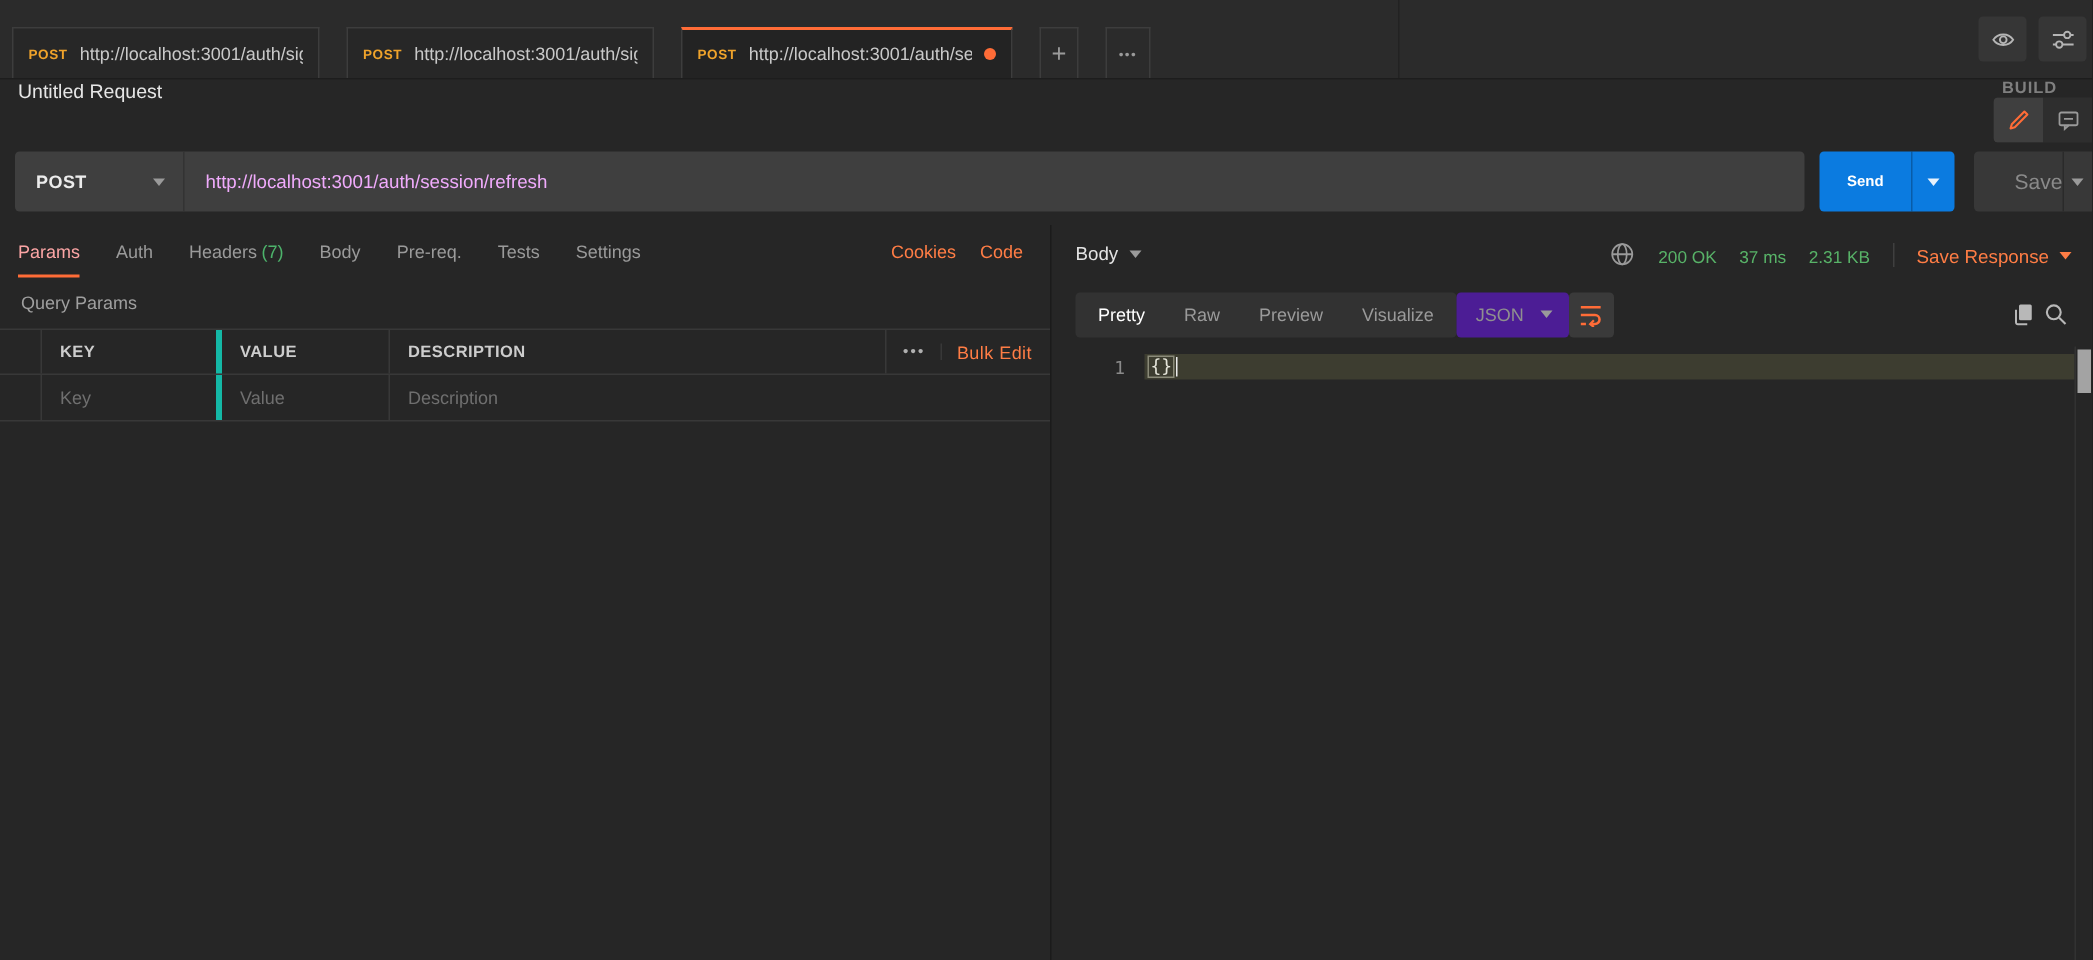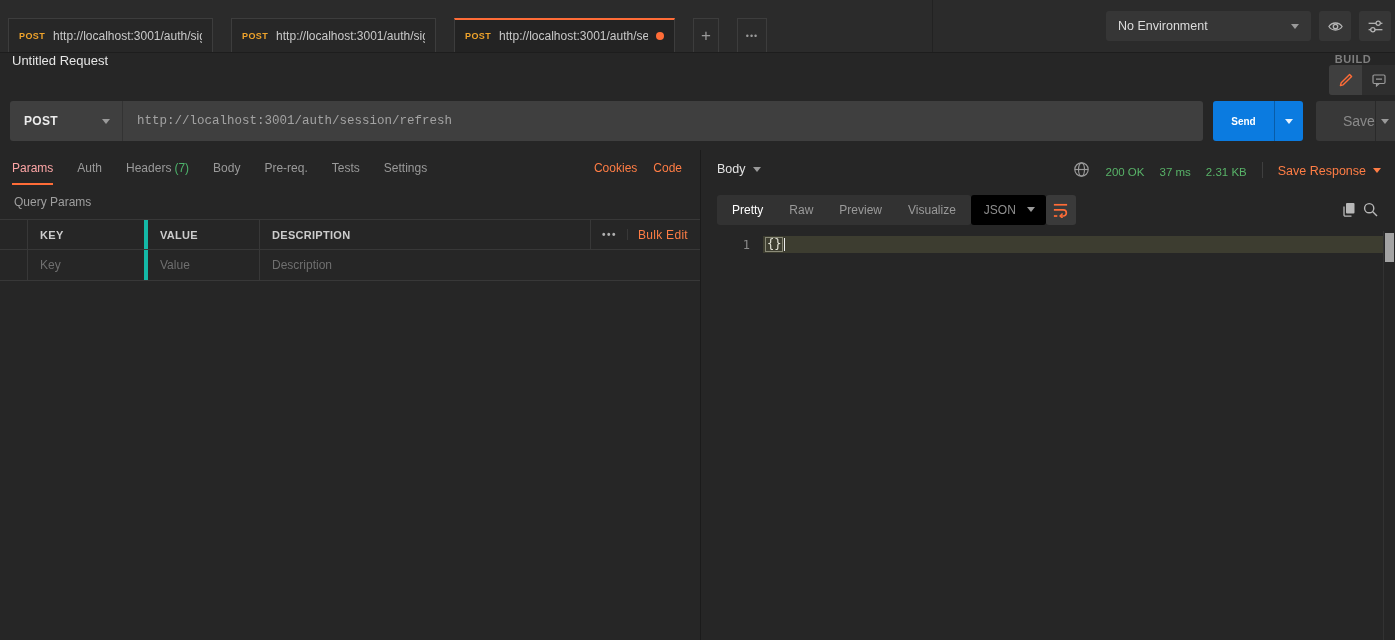--- a/index.html
+++ b/index.html
@@ -32,21 +32,21 @@
   .mode-toggle { display:flex; height:30px; background:#2e2e2e; border-radius:3px 0 0 3px; overflow:hidden; }
   .mode-cell { width:33px; display:flex; align-items:center; justify-content:center; }
   .mode-cell.active { background:#3f3f3f; }
 
   
   .url-row { position:absolute; top:92px; left:0; right:0; height:58px; }
   .url-bar { position:absolute; left:10px; top:9px; width:1193px; height:40px; background:#3f3f3f; border-radius:3px; display:flex; align-items:center; }
   .method-select { width:112px; height:100%; display:flex; align-items:center; justify-content:space-between; padding:0 12px 0 14px; }
   .method-label { font-size:12px; font-weight:bold; color:#ececec; letter-spacing:.3px; }
   .url-divider { width:1px; height:100%; background:#333; }
-  .url-input { flex:1; height:100%; background:transparent; border:none; outline:none; color:#a3a3a3; font-size:12.5px; padding-left:14px; font-family:Liberation Mono, monospace; }
+  .url-input { flex:1; height:100%; background:transparent; border:none; outline:none; color:#f0abfc; font-size:12.5px; padding-left:14px; font-family:Liberation Sans, sans-serif; }
   .send-btn { position:absolute; left:1213px; top:9px; width:90px; height:40px; display:flex; border-radius:3px; overflow:hidden; background:#0b7be0; color:#fff; }
   .send-main { width:61px; display:flex; align-items:center; justify-content:center; font-size:10px;font-weight:bold; }
   .send-caret { width:29px; display:flex; align-items:center; justify-content:center; border-left:1px solid rgba(0,0,0,.25); }
   .save-btn { position:absolute; left:1316px; top:9px; width:79px; height:40px; display:flex; border-radius:3px 0 0 3px; overflow:hidden; background:#383838; color:#8a8a8a; }
   .save-main { width:48px; display:flex; align-items:center; justify-content:center; font-size:14px;margin-left:27px; }
   .save-caret { width:31px; display:flex; align-items:center; justify-content:center; border-left:1px solid #2a2a2a; }
 
   
   .panes { position:absolute; top:150px; left:0; right:0; height:490px; display:flex; }
   .left-pane { width:701px; border-right:1px solid #1b1b1b; display:flex; flex-direction:column; }
@@ -84,21 +84,21 @@
   .resp-meta { margin-left:auto; display:flex; align-items:flex-end; gap:15px; }
   .meta-green { font-size:11.5px; color:#58b368; }
   .meta-divider { width:1px; height:16px; background:#3f3f3f; }
   .save-response { color:#ff7d45; font-size:12.5px; display:flex; align-items:center; gap:7px; }
 
   
   .resp-toolbar { height:43px; display:flex; align-items:center; padding:0 14px 0 16px; gap:0; flex:none; }
   .seg { display:flex; align-items:center; background:#323232; border-radius:3px; height:30px; padding:0 2px; }
   .seg-item { padding:0 13px; font-size:12px; color:#9a9a9a; line-height:30px; }
   .seg-item.active { color:#ffffff; }
-  .json-select { height:30px; background:#000000; border-radius:3px; display:flex; align-items:center; gap:11px; padding:0 11px 0 13px; font-size:12px; color:#8f8f8f; }
+  .json-select { height:30px; background:#4c1d95; border-radius:3px; display:flex; align-items:center; gap:11px; padding:0 11px 0 13px; font-size:12px; color:#8f8f8f; }
   .wrap-btn { width:30px; height:30px; background:#3a3a3a; border-radius:3px; display:flex; align-items:center; justify-content:center; }
   .tb-spacer { flex:1; }
   .tb-icon { display:flex; align-items:center; justify-content:center; width:22px; height:22px; }
 
   
   .code-area { position:relative; flex:1; font-family:"DejaVu Sans Mono", monospace; font-size:12px; }
   .code-line { position:absolute; top:5px; left:0; right:0; height:17px; display:flex; align-items:center; }
   .gutter { width:62px; text-align:right; padding-right:13px; color:#8a8a8a; flex:none; }
   .line-content { flex:1; height:17px; background:#3d3d30; margin-right:12px; display:flex; align-items:center; padding-left:2px; }
   .bracket { border:1px solid #8a8a78; color:#e4e4d8; padding:0 1px; line-height:13px; }
@@ -123,24 +123,20 @@
       </div>
       <div class="req-tab active">
         <span class="tab-method">POST</span>
         <span class="tab-url">http://localhost:3001/auth/ses...</span>
         <span class="dirty-dot"></span>
       </div>
       <div class="tab-btn tab-plus">+</div>
       <div class="tab-btn tab-more">•••</div>
     </div>
     <div class="env-zone">
-      <div class="env-select">
-        <span>No Environment</span>
-        <span class="caret"></span>
-      </div>
       <div class="icon-btn">
         <svg width="17" height="17" viewBox="0 0 16 16">
           <path d="M1.8 8 C4.6 3.6 11.4 3.6 14.2 8 C11.4 12.4 4.6 12.4 1.8 8 Z" fill="none" stroke="#b5b5b5" stroke-width="1.2"></path>
           <circle cx="8" cy="8" r="2.1" fill="none" stroke="#b5b5b5" stroke-width="1.2"></circle>
         </svg>
       </div>
       <div class="icon-btn">
         <svg width="17" height="17" viewBox="0 0 16 16">
           <line x1="1.5" y1="5" x2="14.5" y2="5" stroke="#b5b5b5" stroke-width="1.2"></line>
           <circle cx="10.5" cy="5" r="2" fill="#363636" stroke="#b5b5b5" stroke-width="1.2"></circle>

